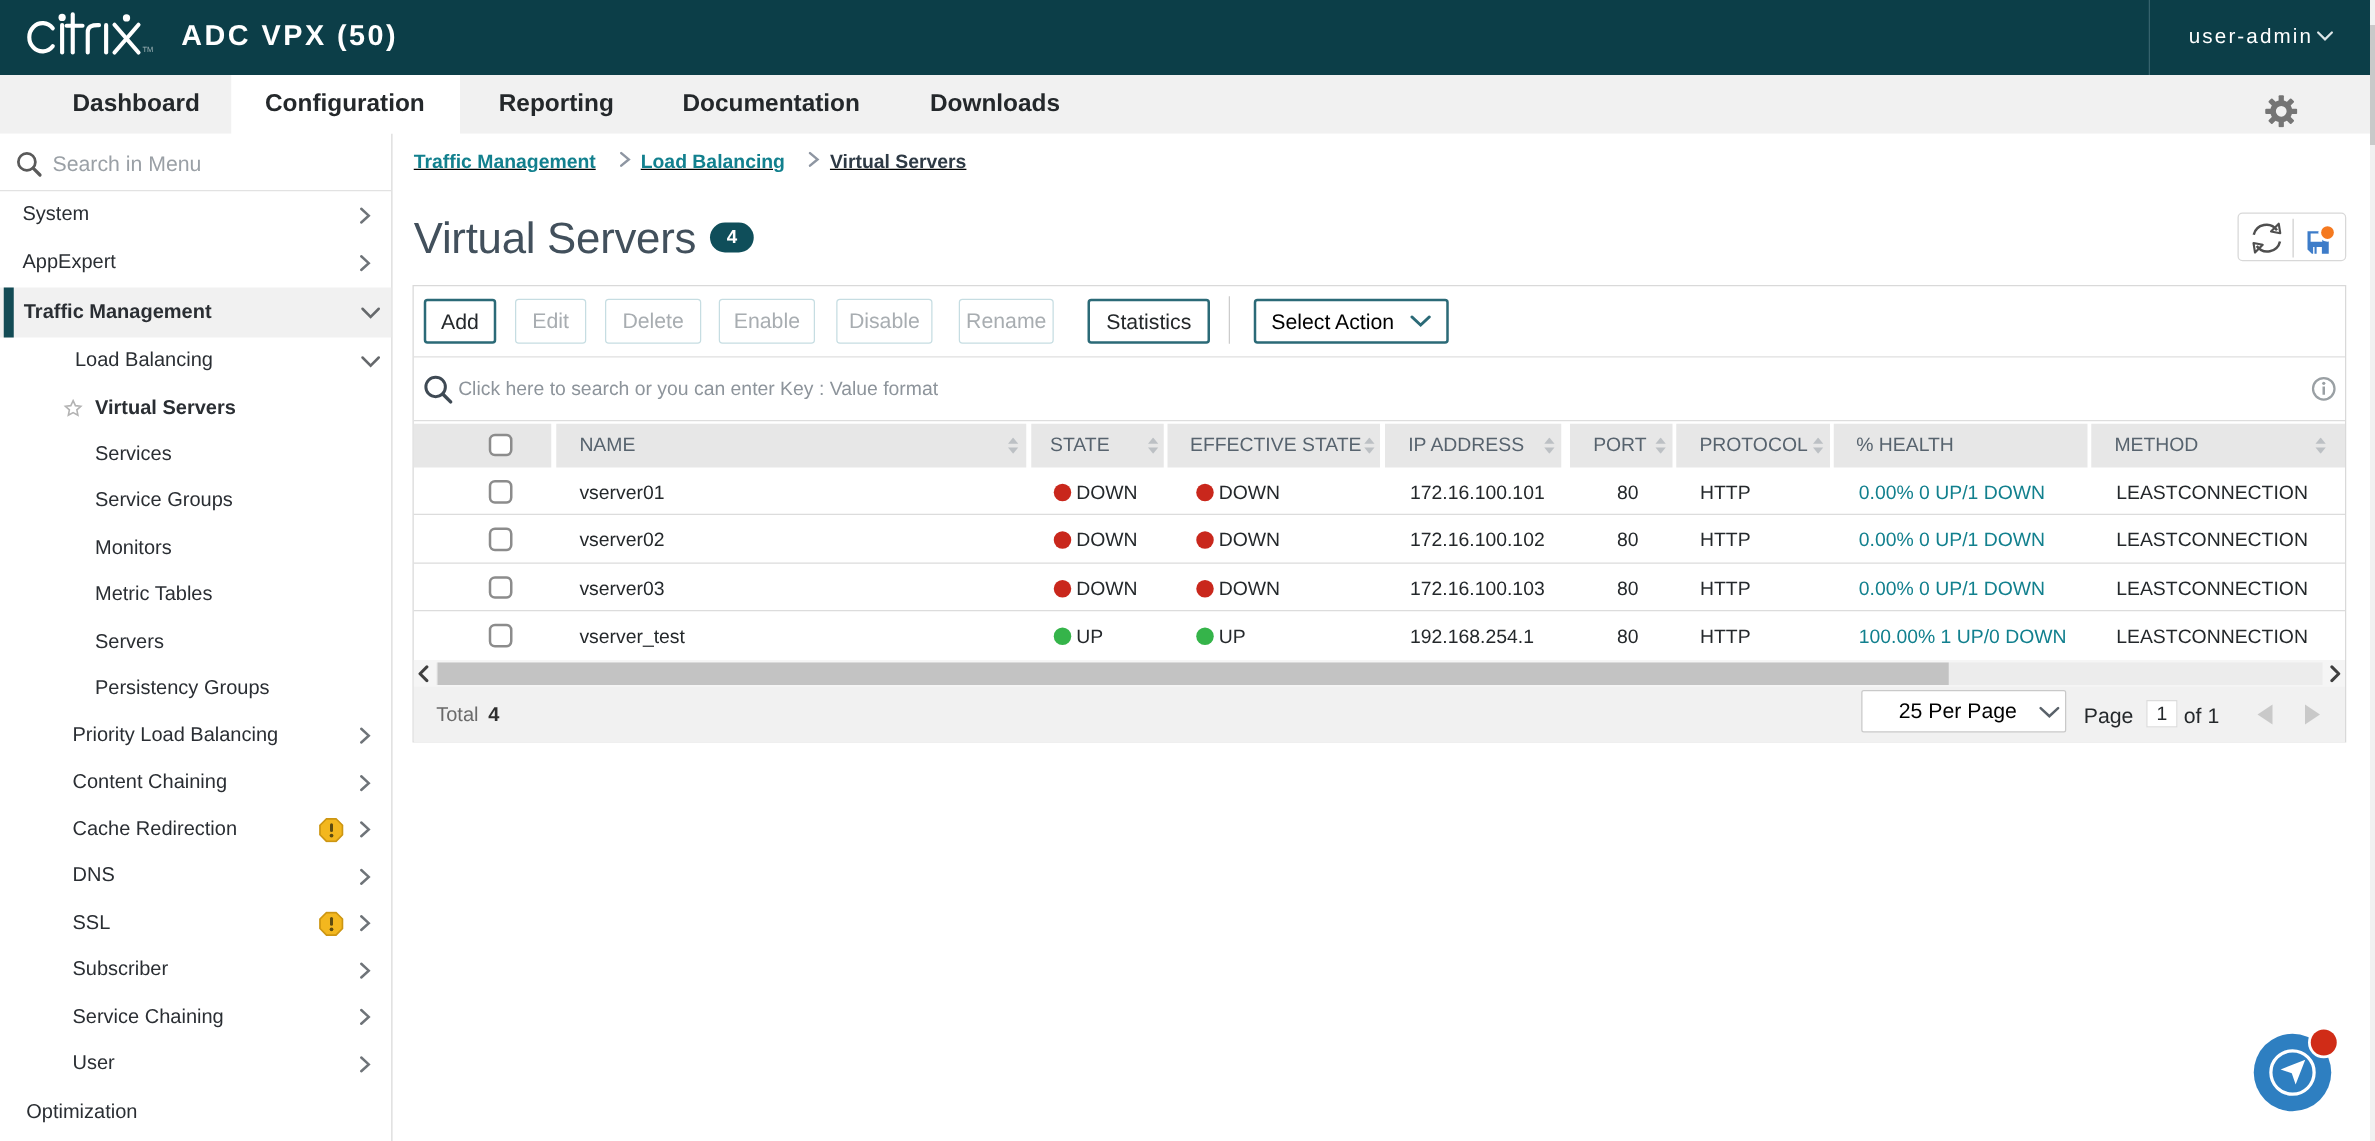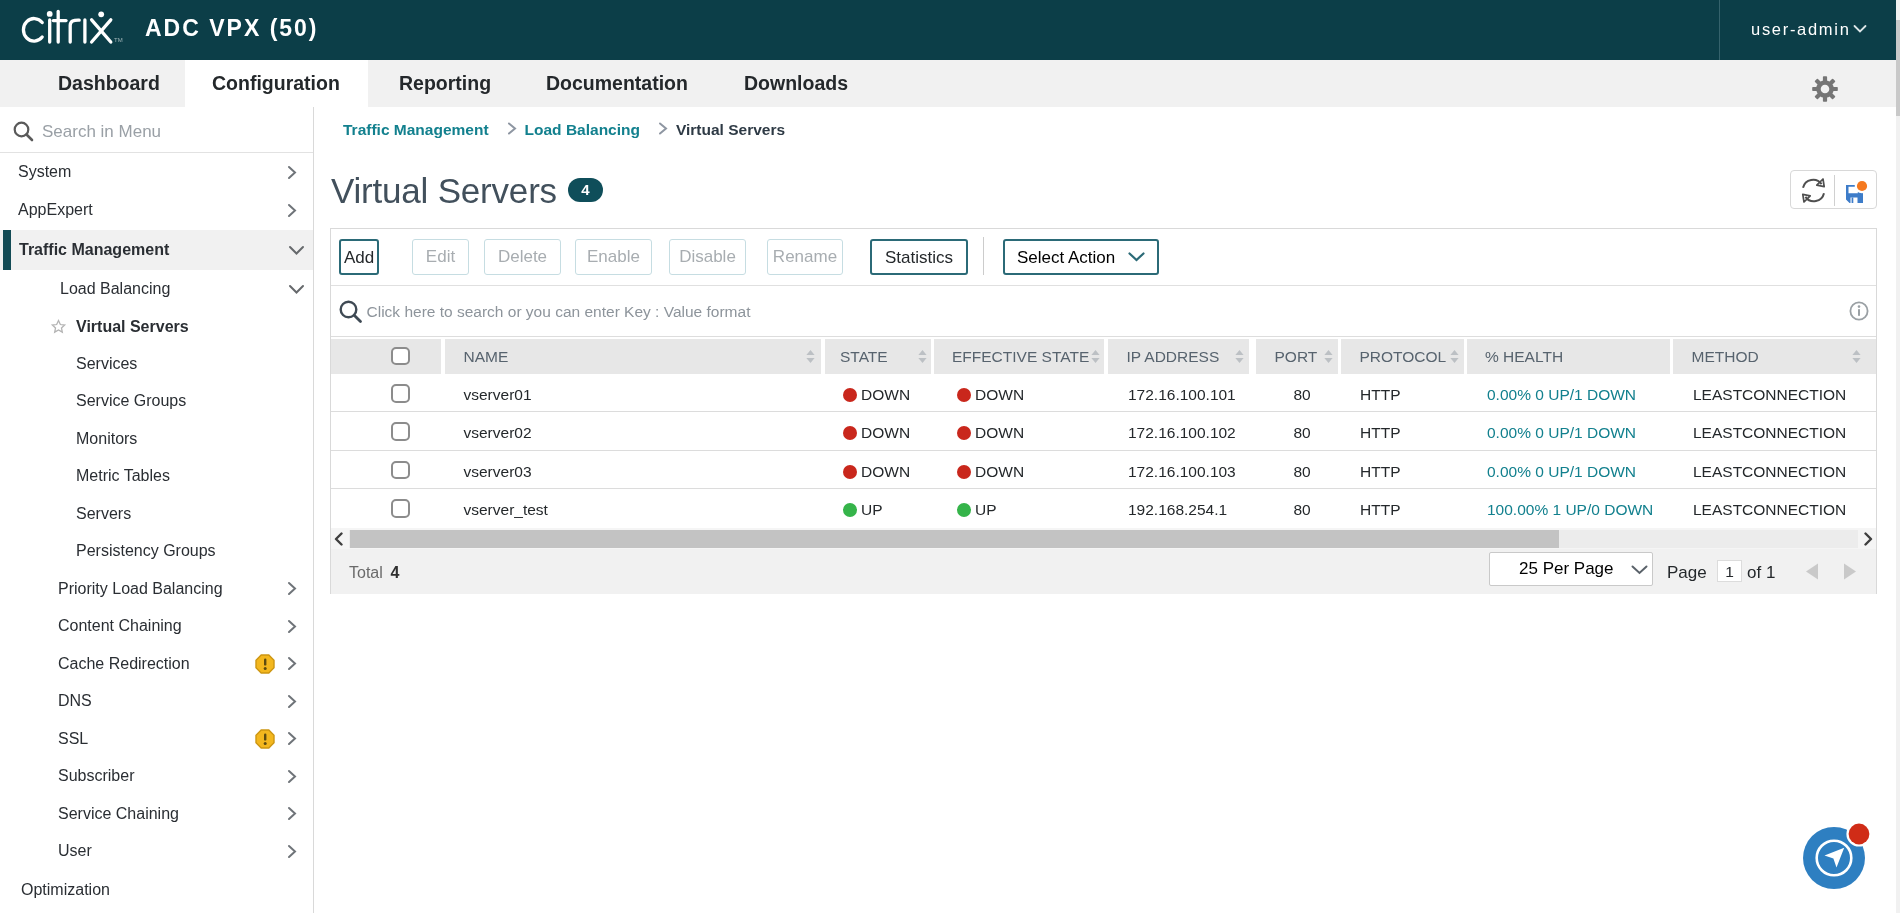--- a/index.html
+++ b/index.html
@@ -15,21 +15,21 @@
 .tab { position:absolute; top:0; height:47px; line-height:47px; font-size:19.5px; font-weight:bold; color:#24282b; }
 #tab-active { position:absolute; left:185px; top:0; width:183px; height:48px; background:#fff; }
 #sidebar { position:absolute; left:0; top:107px; width:314px; height:806px; background:#fff;
   border-right:1px solid #d9d9d9; }
 #sbsearch { position:absolute; left:0; top:0; width:313px; height:46px; border-bottom:1px solid #e2e2e2; }
 #sbsearch .ph { position:absolute; left:42px; top:0; height:46px; line-height:49px; font-size:17px; color:#9aa0a6; }
 .mi { position:absolute; left:0; width:313px; font-size:16px; color:#2a2e33; }
 .mi .t { position:absolute; top:50%; transform:translateY(-50%); white-space:nowrap; }
 .chev { position:absolute; }
 #main { position:absolute; left:315px; top:107px; width:1581px; height:806px; background:#fff; }
-#crumb { position:absolute; left:28px; top:14px; height:22px; font-size:15.5px; font-weight:bold; white-space:nowrap; }
+#crumb { position:absolute; left:16px; top:14px; height:22px; font-size:15.5px; font-weight:bold; white-space:nowrap;text-decoration:underline; }
 #crumb .lnk { color:#12808e; }
 #crumb .cur { color:#2e3a45; }
 #title { position:absolute; left:16px; top:64px; font-size:35px; color:#42505c; letter-spacing:-0.2px; }
 #badge { position:absolute; left:253px; top:71px; width:35px; height:24px; border-radius:12px;
   background:#0f4e5a; color:#fff; font-size:15px; font-weight:bold; text-align:center; line-height:24px; }
 #iconbox { position:absolute; left:1475px; top:63px; width:87px; height:39px; background:#fff;
   border:1px solid #d8d8d8; border-radius:4px; }
 #iconbox .div { position:absolute; left:43px; top:4px; width:1px; height:31px; background:#d0d0d0; }
 #cont { position:absolute; left:14.5px; top:121px; width:1547.5px; height:365.5px;
   border:1px solid #d9d9d9; background:#fff; }
@@ -248,21 +248,21 @@
     <div class="div"></div>
     <svg class="svgabs" style="left:50px;top:4px" width="30" height="30" viewBox="0 0 30 30">
       <path d="M5,10 H22 V28 H8.5 L5,24.5 Z M7.5,11.8 H16.8 V18.3 H7.5 Z M9.5,22.5 H16.5 V28 H9.5 Z" fill="#3d7cc9" fill-rule="evenodd"></path>
       <rect x="10.6" y="22.5" width="1.7" height="5.5" fill="#3d7cc9"></rect>
       <circle cx="21" cy="11" r="7.3" fill="#fff"></circle>
       <circle cx="21" cy="11" r="5.1" fill="#f5791f"></circle>
     </svg>
   </div>
   <div id="cont">
     <div id="toolbar">
-      <div class="btn on" style="left:8.5px;width:40px">Add</div>
+      <div class="btn on" style="left:8.5px;width:58px">Add</div>
       <div class="btn off" style="left:81.5px;width:57px">Edit</div>
       <div class="btn off" style="left:153.5px;width:77px">Delete</div>
       <div class="btn off" style="left:244.5px;width:77px">Enable</div>
       <div class="btn off" style="left:338.5px;width:77px">Disable</div>
       <div class="btn off" style="left:436.5px;width:76px">Rename</div>
       <div class="btn on" style="left:539.5px;width:98px">Statistics</div>
       <div style="position:absolute;left:652.5px;top:8px;width:1px;height:38px;background:#cccccc"></div>
       <div class="btn on" style="left:672.5px;width:156px;color:#000000">Select Action
         <svg style="margin-left:8px;vertical-align:1px" width="17" height="10" viewBox="0 0 17 10">
             <path d="M 1.5,1.5 L 8.5,8 L 15.5,1.5" stroke="#2b6a77" stroke-width="2.2" fill="none" stroke-linecap="round"></path>

